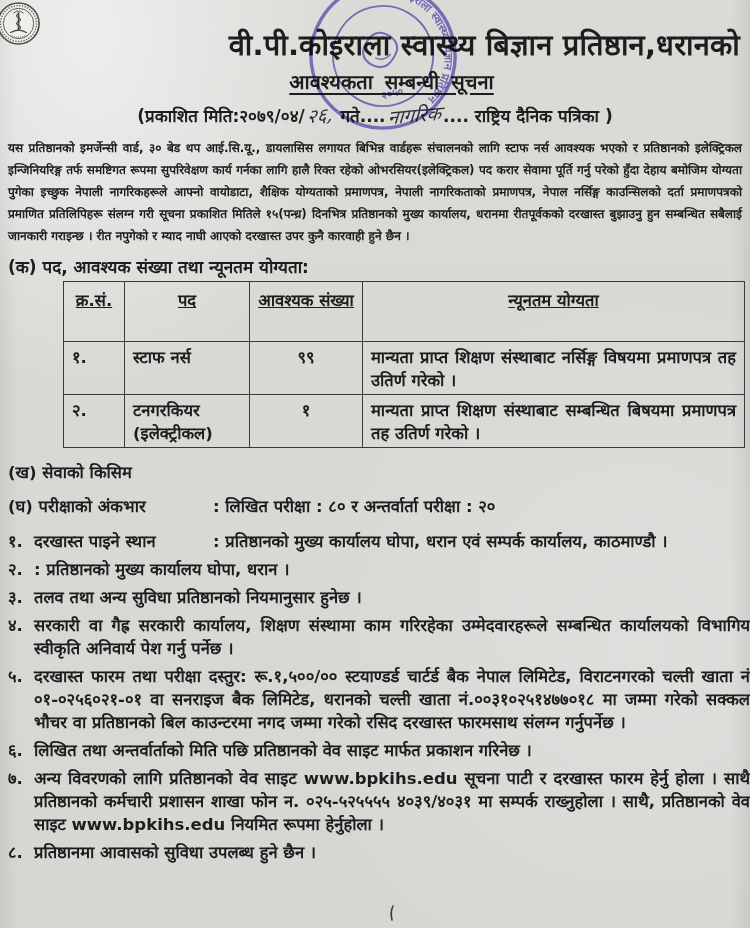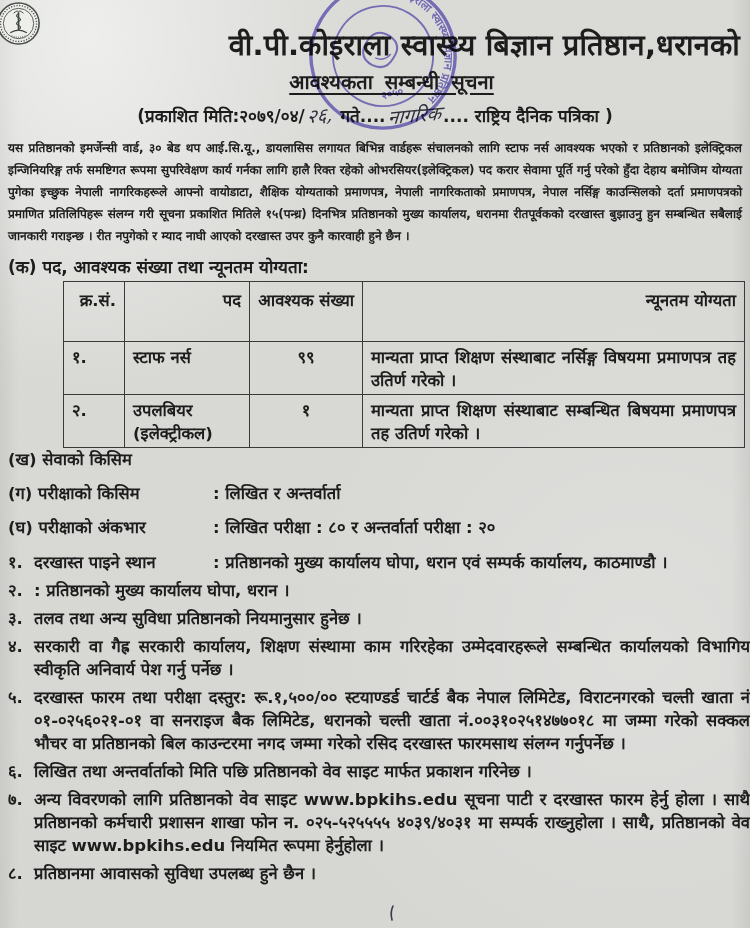--- a/index.html
+++ b/index.html
@@ -23,26 +23,26 @@
     font-size:19px;transform:rotate(-5deg) skewX(-9deg);color:#30303c;margin:0 2px;}
   .stamp{position:absolute;left:303px;top:-24px;width:160px;height:160px;
     transform:rotate(-14deg);mix-blend-mode:multiply;pointer-events:none;}
   
   .intro{margin:9px 8px 0 8px;font-size:12px;font-weight:bold;line-height:22px;
     text-align:justify;text-justify:inter-word;}
   .sec-heading{margin:8px 0 3px 8px;font-size:17px;font-weight:bold;}
   table.vacancy{border-collapse:collapse;margin-left:63px;width:682px;}
   table.vacancy th, table.vacancy td{border:1.6px solid #3a3a3a;font-size:16.5px;font-weight:bold;
     padding:3px 8px;vertical-align:top;}
-  table.vacancy th{text-align:right;font-weight:bold;padding-top:6px;height:50px;vertical-align:top;}
+  table.vacancy th{text-align:center;font-weight:bold;padding-top:6px;height:50px;vertical-align:top;text-decoration:underline;}
   .col-sn{width:44px;} .col-post{width:108px;} .col-count{width:96px;}
   td.c-count{text-align:center;}
   td.c-qual{text-align:justify;}
   
-  .kv-block{margin-top:1px;}
+  .kv-block{margin-top:14px;}
   .kv{display:flex;margin:0 0 13px 8px;font-size:16.5px;font-weight:bold;line-height:21px;}
   .kv .k{width:205px;flex:none;}
   .kv .v{flex:1;}
   
   .notes{margin:2px 0 0 8px;}
   .note{display:flex;margin-bottom:5px;font-size:16.5px;font-weight:bold;line-height:23px;}
   .note .num{width:26px;flex:none;}
   .note .k{width:179px;flex:none;}
   .note .body{flex:1;text-align:justify;padding-right:0;}
   .pen-mark{position:absolute;left:386px;top:904px;width:12px;height:18px;}
@@ -91,34 +91,30 @@
       <th>न्यूनतम योग्यता</th>
     </tr>
     <tr>
       <td>१.</td>
       <td>स्टाफ नर्स</td>
       <td class="c-count">९९</td>
       <td class="c-qual">मान्यता प्राप्त शिक्षण संस्थाबाट नर्सिङ्ग विषयमा प्रमाणपत्र तह उतिर्ण गरेको ।</td>
     </tr>
     <tr>
       <td>२.</td>
-      <td>उपलबियर (इलेक्ट्रीकल)</td>
+      <td>टनगरकियर (इलेक्ट्रीकल)</td>
       <td class="c-count">१</td>
       <td class="c-qual">मान्यता प्राप्त शिक्षण संस्थाबाट सम्बन्धित बिषयमा प्रमाणपत्र तह उतिर्ण गरेको ।</td>
     </tr>
   </tbody>
     </table>
 
   <div class="kv-block">
     <div class="kv">
       <span class="k">(ख) सेवाको किसिम</span>
-    </div>
-    <div class="kv">
-      <span class="k">(ग) परीक्षाको किसिम</span>
-      <span class="v">: लिखित र अन्तर्वार्ता</span>
     </div>
     <div class="kv">
       <span class="k">(घ) परीक्षाको अंकभार</span>
       <span class="v">: लिखित परीक्षा : ८० र अन्तर्वार्ता परीक्षा : २०</span>
     </div>
   </div>
 
   <div class="notes">
     <div class="note">
       <span class="num">१.</span>

